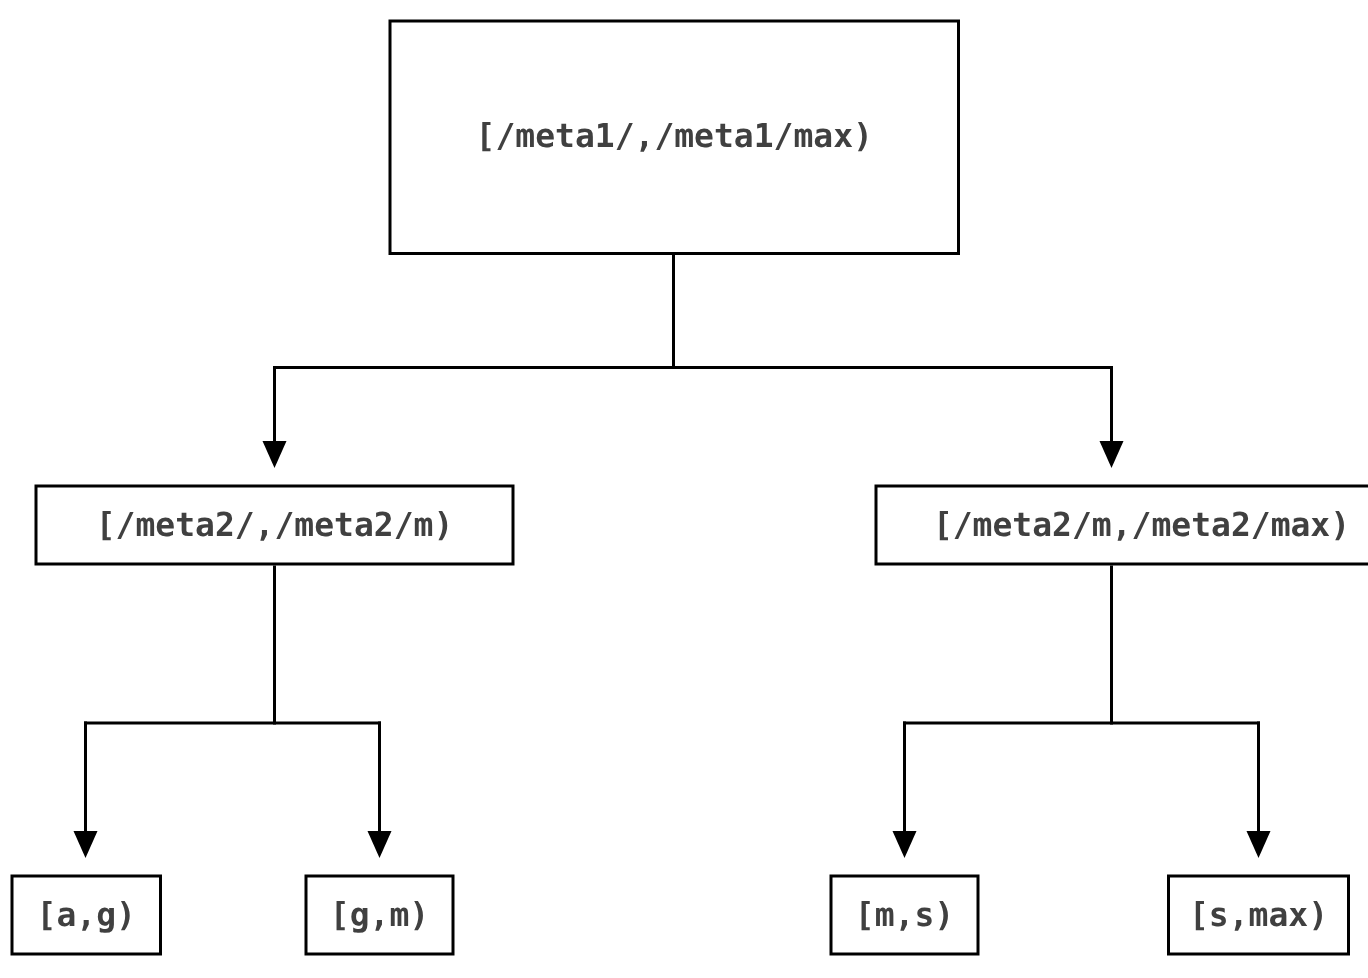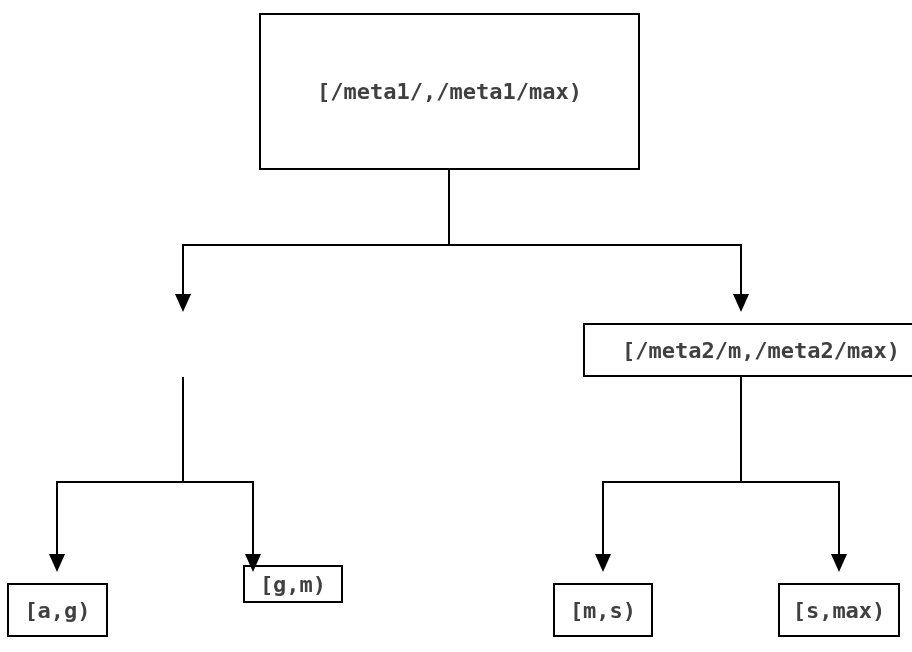--- a/index.html
+++ b/index.html
@@ -39,21 +39,21 @@
     height: 0;
     border-left: 8px solid transparent;
     border-right: 8px solid transparent;
     border-top: 18px solid #000000;
   }
   
   .node-root      { left: 259px; top: 13px;  width: 381px; height: 157px; }
   .node-mid-left  { left: 23px;  top: 323px; width: 320px; height: 54px; }
   .node-mid-right { left: 583px; top: 323px; width: 356px; height: 54px; }
   .node-leaf-1    { left: 7px;   top: 583px; width: 101px; height: 54px; }
-  .node-leaf-2    { left: 203px; top: 565px; width: 100px; height: 38px; margin-left: 40px; }
+  .node-leaf-2    { left: 203px; top: 583px; width: 100px; height: 54px; }
   .node-leaf-3    { left: 553px; top: 583px; width: 100px; height: 54px; }
   .node-leaf-4    { left: 778px; top: 583px; width: 122px; height: 54px; }
 
   
   .e-root-stem   { left: 448px; top: 170px; width: 2px;  height: 76px; }
   .e-root-hbar   { left: 182px; top: 244px; width: 560px; height: 2px; }
   .e-root-dropl  { left: 182px; top: 244px; width: 2px;  height: 52px; }
   .e-root-dropr  { left: 740px; top: 244px; width: 2px;  height: 52px; }
   .a-root-l      { left: 175px; top: 294px; }
   .a-root-r      { left: 733px; top: 294px; }
@@ -76,20 +76,23 @@
 </style>
 </head>
 <body>
 
 <div class="canvas">
 
   <div class="node node-root">
     <span>[/meta1/,/meta1/max)</span>
   </div>
 
+  <div class="node node-mid-left">
+    <span>[/meta2/,/meta2/m)</span>
+  </div>
 
   <div class="node node-mid-right">
     <span>[/meta2/m,/meta2/max)</span>
   </div>
 
   <div class="node node-leaf-1">
     <span>[a,g)</span>
   </div>
 
   <div class="node node-leaf-2">

